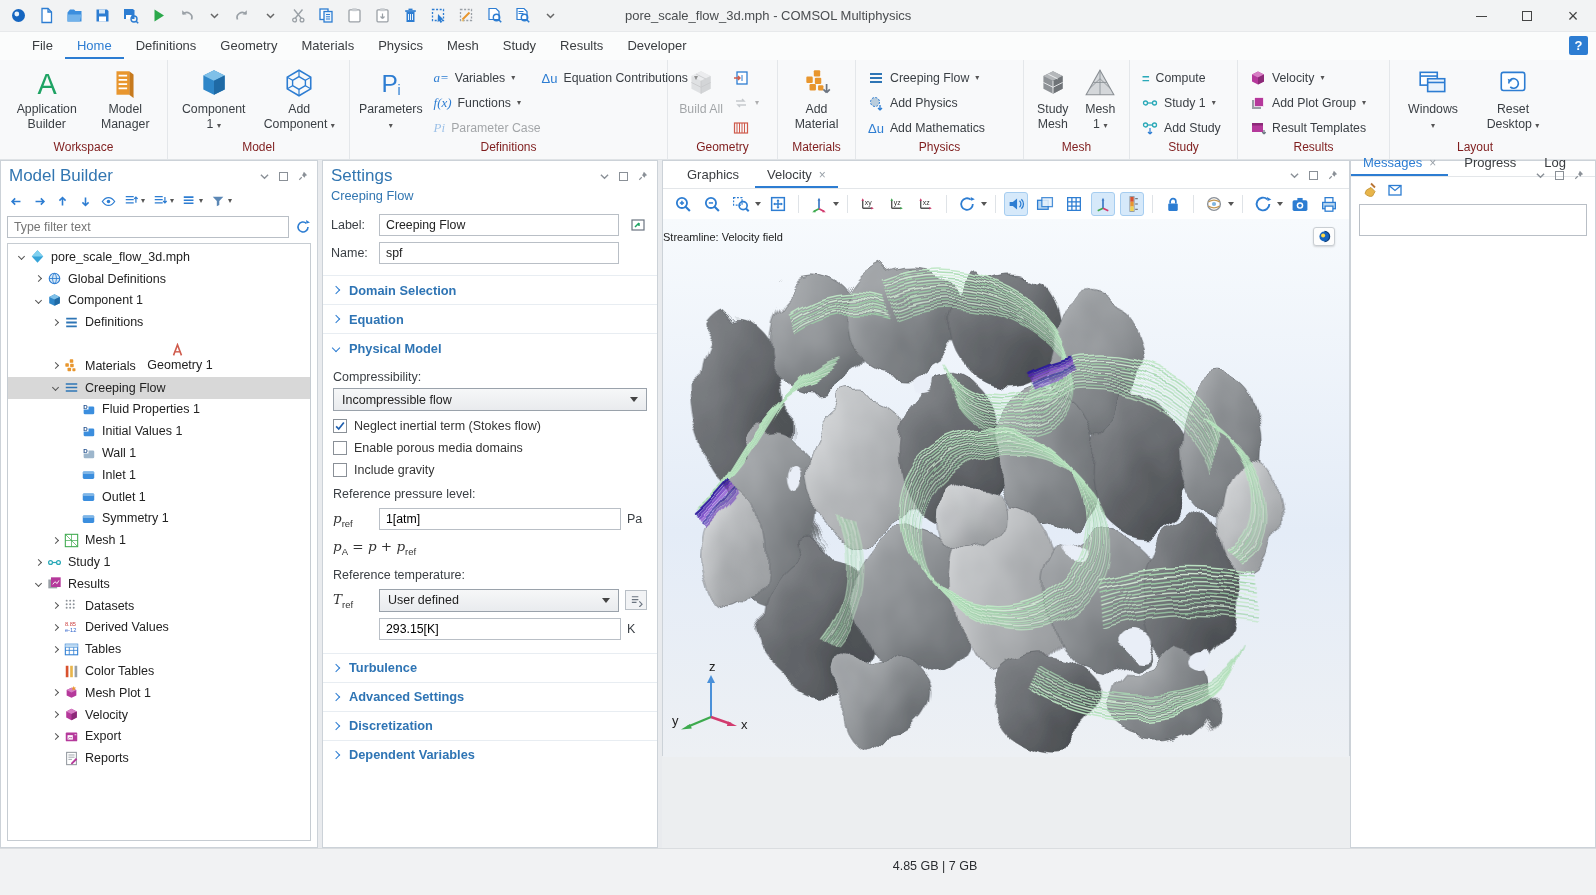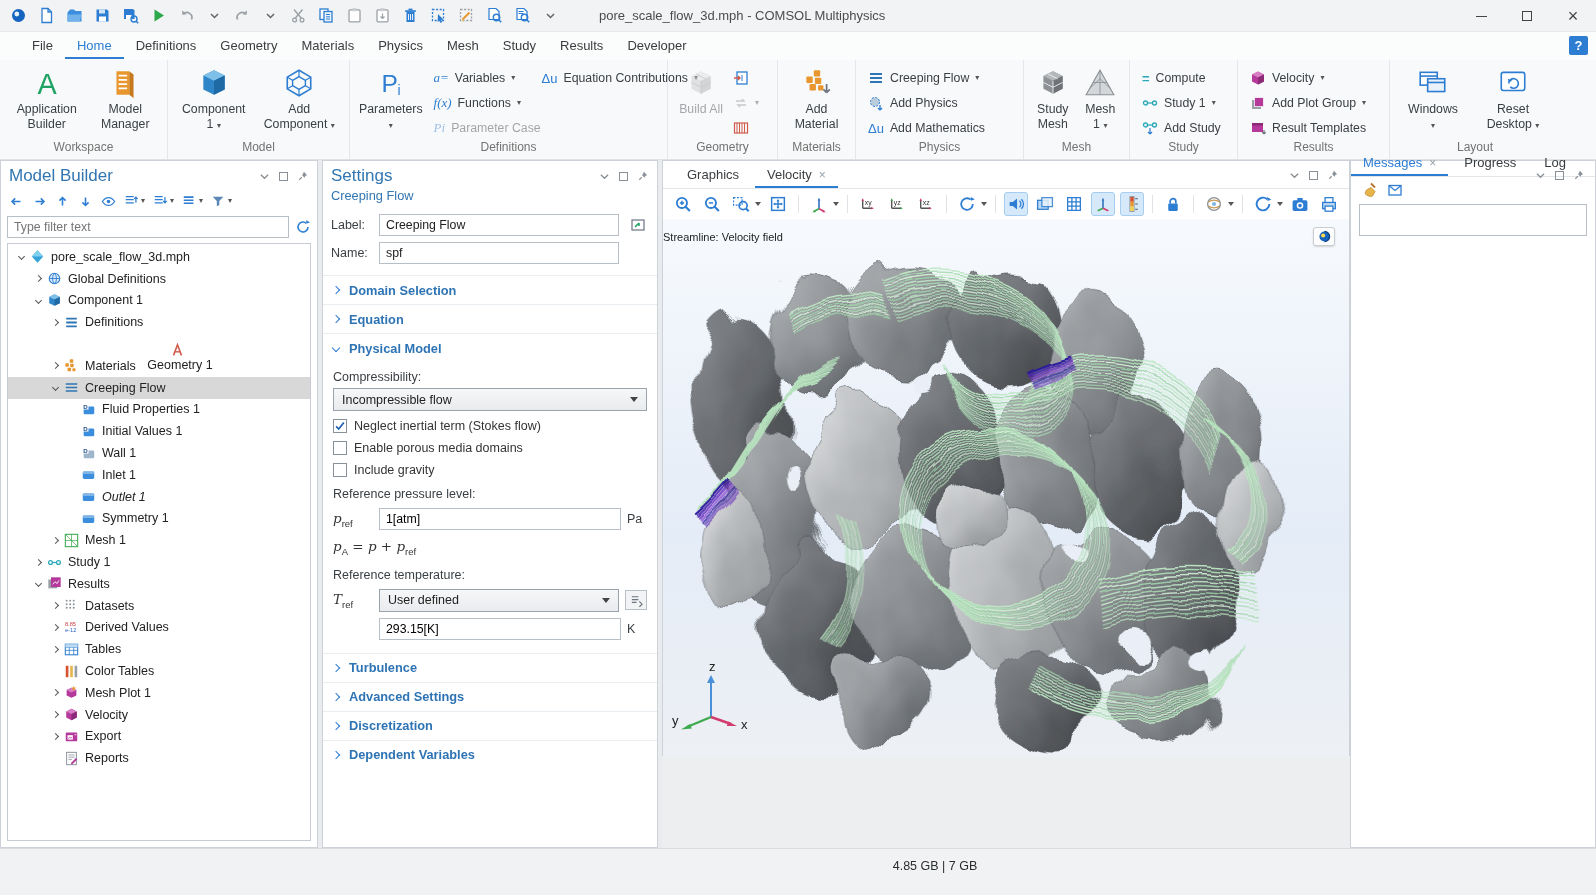--- a/index.html
+++ b/index.html
@@ -3,35 +3,35 @@
 <meta charset="utf-8">
 <style>
 *{box-sizing:border-box;margin:0;padding:0}
 html,body{width:1596px;height:895px;overflow:hidden}
 body{font-family:"Liberation Sans",sans-serif;font-size:12.5px;color:#333;background:#eceef0}
 svg{display:block}
 
 .titlebar{height:32px;background:#f2f3f4;display:flex;align-items:center;position:relative;border-bottom:1px solid #e7e9eb}
 .qat{display:flex;align-items:center;gap:11px;padding-left:10px}
 .qicon{width:17px;height:17px;display:inline-flex;align-items:center;justify-content:center}
-.title-text{margin-left:40px;color:#4a4d50;font-size:13px;white-space:nowrap}
+.title-text{margin-left:66px;color:#4a4d50;font-size:13px;white-space:nowrap}
 .winctl{position:absolute;right:0;top:0;height:32px;display:flex}
 .wbtn{width:46px;height:32px;display:flex;align-items:center;justify-content:center;color:#444;font-size:15px}
 .wbox{width:10px;height:10px;border:1.2px solid #444}
 .wmin{width:11px;height:0;border-top:1.4px solid #444}
 
 .menubar{height:28px;background:#fbfcfc;display:flex;align-items:center;padding-left:20px;position:relative;gap:2px}
 .menu-item{padding:4px 12px 6px;font-size:13px;color:#3a3d40;cursor:default}
 .menu-item.active{color:#2d7dd2;border-bottom:2px solid #2d7dd2;padding-bottom:4px}
 .helpbtn{position:absolute;right:8px;top:4px;width:19px;height:19px;background:#2d7dd2;color:#fff;border-radius:2px;display:flex;align-items:center;justify-content:center;font-size:13px;font-weight:bold}
 
 .ribbon{height:100px;background:#f8f9fa;border-bottom:1px solid #dfe3e6;display:flex;align-items:stretch;overflow:hidden}
 .rgroup{display:flex;flex-direction:column;border-right:1px solid #e4e7ea;flex:0 0 auto}
 .rbody{flex:1;display:flex;align-items:stretch;padding:5px 5px 0}
-.rlabel{height:19px;text-align:center;font-size:12px;color:#737373;line-height:15px}
+.rlabel{height:19px;text-align:center;font-size:12px;color:#7f1d1d;line-height:15px}
 .bigbtn{display:flex;flex-direction:column;align-items:center;padding:2px 4px 0;gap:3px;text-align:center;line-height:1.25;color:#3a3f44;font-size:12.3px;cursor:default}
 .bigicon{width:32px;height:32px;display:flex;align-items:center;justify-content:center}
 .smallcol{display:flex;flex-direction:column;gap:1px;padding-top:1px}
 .smallbtn{display:flex;align-items:center;gap:6px;height:24px;padding:0 7px;color:#3a3f44;white-space:nowrap;font-size:12.3px}
 .icon16{width:16px;height:16px;display:inline-flex;flex:0 0 16px}
 .caret{font-size:8px;color:#555;line-height:1}
 .dis{opacity:.45}
 .rtext-icon{color:#2d7dd2;font-style:italic;font-size:13px;font-family:"Liberation Serif",serif}
 
 .main{display:flex;height:688px}
@@ -823,21 +823,21 @@
         <div class="trow" style="padding-left: 59px;">
           <span class="tchev"></span>
           <span class="ticon">
             <svg viewBox="0 0 17 17" width="100%" height="100%">
               <rect x="2" y="5" width="13" height="8.5" rx="1.5" fill="#3b8ede"></rect>
               <rect x="2" y="5" width="13" height="3" rx="1.5" fill="#7fb5e6"></rect>
             </svg>
           </span>
           <span class="tlabel">Inlet 1</span>
         </div>
-        <div class="trow" style="padding-left: 59px; font-style: italic;">
+        <div class="trow" style="padding-left: 59px;">
           <span class="tchev"></span>
           <span class="ticon">
             <svg viewBox="0 0 17 17" width="100%" height="100%">
               <rect x="2" y="5" width="13" height="8.5" rx="1.5" fill="#3b8ede"></rect>
               <rect x="2" y="5" width="13" height="3" rx="1.5" fill="#7fb5e6"></rect>
             </svg>
           </span>
           <span class="tlabel">Outlet 1</span>
         </div>
         <div class="trow" style="padding-left: 59px;">

